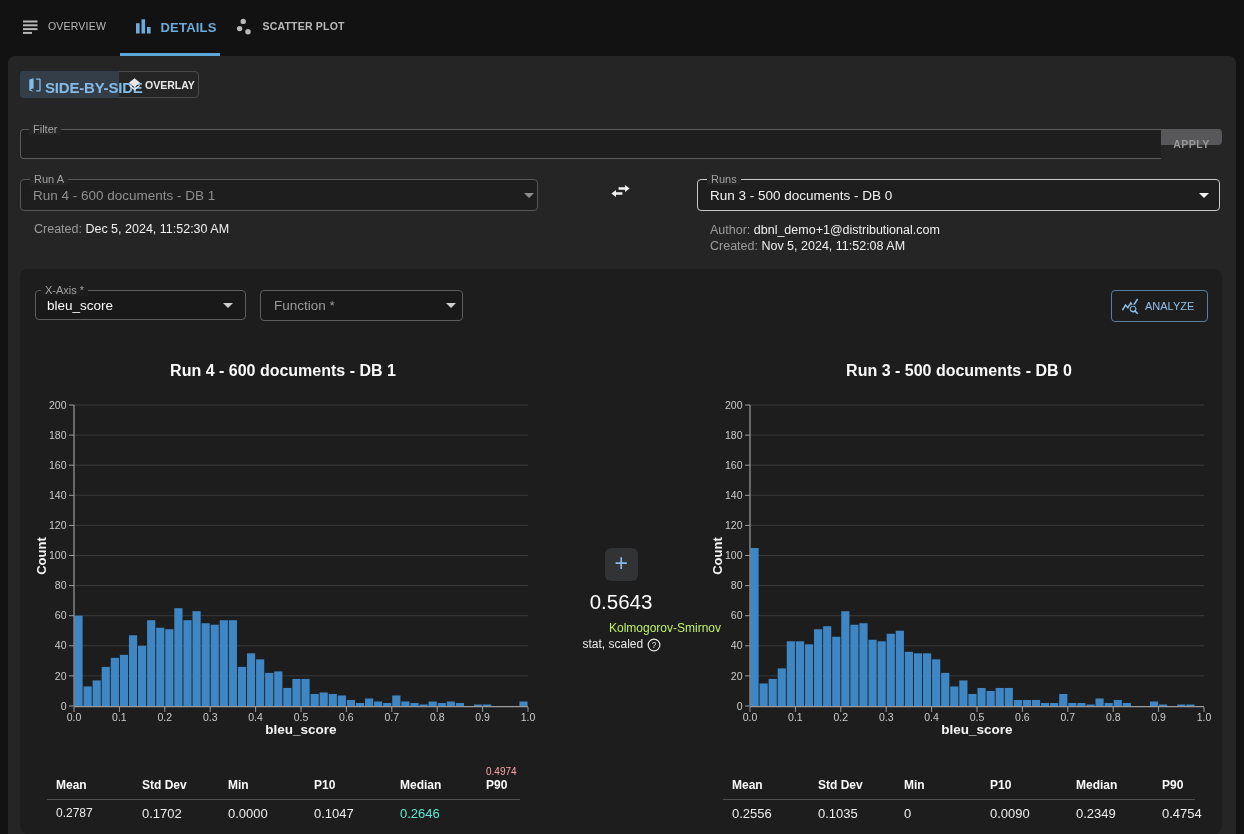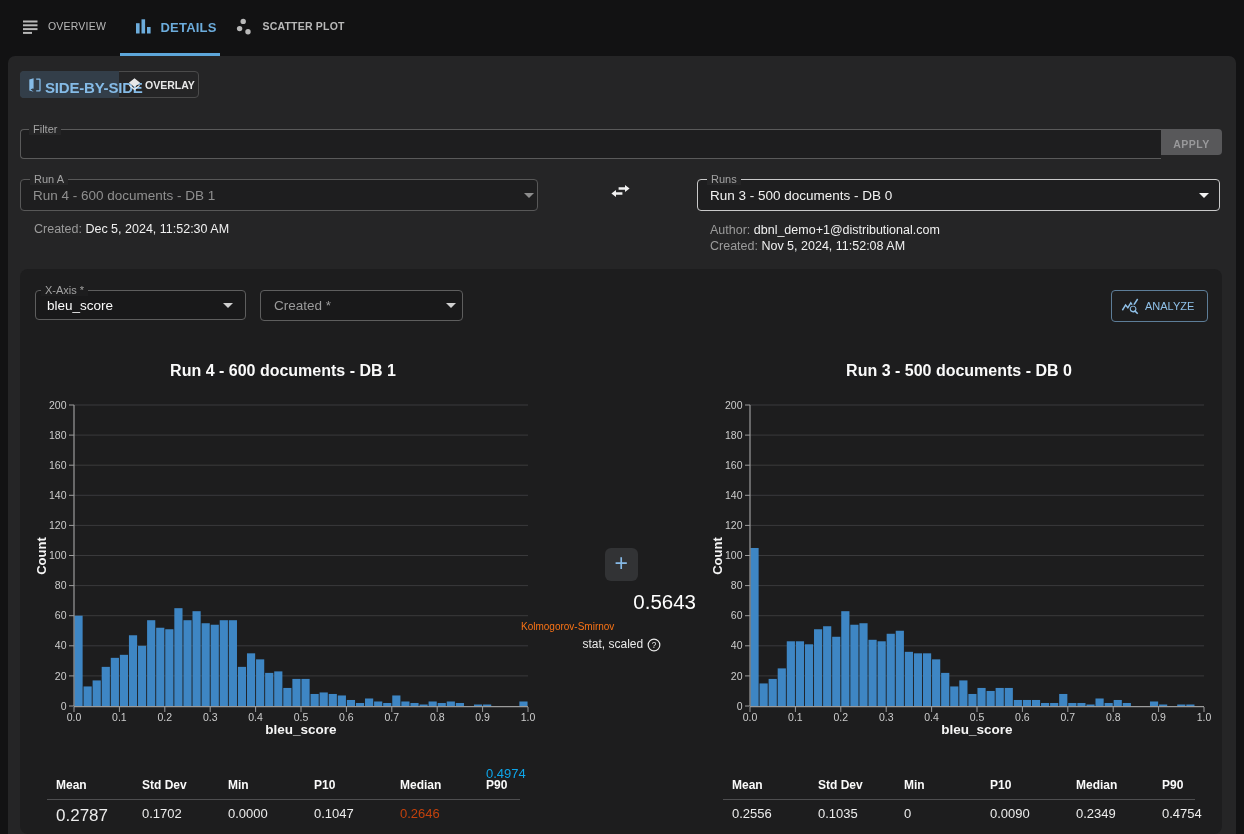--- a/index.html
+++ b/index.html
@@ -47,21 +47,21 @@
  <path d="M7.2 1.1 L10.4 1.1 Q11 1.1 11 1.7 L11 12.3 Q11 12.9 10.4 12.9 L7.2 12.9" fill="none" stroke="#85bbe7" stroke-width="1.3"></path>
 </svg>
 <div class="abs" style="left:45px;top:79px;font-size:15px;font-weight:bold;letter-spacing:-0.2px;color:#85bbe7">SIDE-BY-SIDE</div>
 <svg class="abs" style="left:127px;top:77px" width="15" height="15" viewBox="0 0 24 24">
  <path fill="#e8e8e8" d="M11.99 18.54l-7.37-5.73L3 14.07l9 7 9-7-1.63-1.27-7.38 5.74zM12 16l7.36-5.73L21 9l-9-7-9 7 1.63 1.27L12 16z"></path>
 </svg>
 <div class="abs" style="left:145px;top:79px;font-size:10.5px;font-weight:bold;letter-spacing:0px;color:#e8e8e8">OVERLAY</div>
 
 <div class="abs" style="left:20px;top:129px;width:1141px;height:30px;border:1px solid #5a5a5a;border-right:none;border-radius:4px 0 0 4px;background:#1e1e1f"></div>
 <div class="lbl" style="left:29px;top:123.5px">Filter</div>
-<div class="abs" style="left:1161px;top:129px;width:61px;height:26px;background:#58585a;border-radius:0 4px 4px 0;color:#99999b;font-size:10.5px;font-weight:bold;letter-spacing:0.5px;text-align:center;line-height:30px">APPLY</div>
+<div class="abs" style="left:1161px;top:129px;width:61px;height:16px;background:#58585a;border-radius:0 4px 4px 0;color:#99999b;font-size:10.5px;font-weight:bold;letter-spacing:0.5px;text-align:center;line-height:30px">APPLY</div>
 
 <div class="abs" style="left:20px;top:179px;width:518px;height:31.5px;border:1px solid #585858;border-radius:4px;background:#1e1e1f"></div>
 <div class="lbl" style="left:30px;top:173.5px">Run A</div>
 <div class="abs" style="left:33px;top:188px;font-size:13.5px;color:#8f8f8f">Run 4 - 600 documents - DB 1</div>
 <div style="position:absolute;left:524px;top:192.5px;width:0;height:0;border-left:5px solid transparent;border-right:5px solid transparent;border-top:5px solid #8d8d8d"></div>
 <div class="abs" style="left:34px;top:221.5px;font-size:12.5px;color:#9b9b9b">Created: <span style="color:#f0f0f0">Dec 5, 2024, 11:52:30 AM</span></div>
 
 <svg class="abs" style="left:611px;top:182.5px" width="19" height="16" viewBox="0 0 19 16">
  <g fill="#f2f2f2">
       <path d="M7.6 4.3 L14 4.3 L14 1.9 L18.6 5.5 L14 9.1 L14 6.7 L7.6 6.7 Z"></path>
@@ -77,21 +77,21 @@
 <div class="abs" style="left:710px;top:239px;font-size:12.5px;color:#9b9b9b">Created: <span style="color:#f0f0f0">Nov 5, 2024, 11:52:08 AM</span></div>
 
 <div class="abs" style="left:20px;top:269px;width:1202px;height:565px;background:#1d1d1e;border-radius:8px"></div>
 
 <div class="abs" style="left:34.5px;top:290px;width:211.5px;height:29.5px;border:1px solid #5e5e5e;border-radius:4px;background:#19191a"></div>
 <div class="lbl" style="left:41px;top:284.5px;background:#1d1d1e">X-Axis *</div>
 <div class="abs" style="left:47px;top:298px;font-size:13.5px;color:#fafafa">bleu_score</div>
 <div style="position:absolute;left:223px;top:302.5px;width:0;height:0;border-left:5px solid transparent;border-right:5px solid transparent;border-top:5px solid #cfcfcf"></div>
 
 <div class="abs" style="left:260px;top:289.5px;width:203px;height:31.5px;border:1px solid #5e5e5e;border-radius:4px;background:#19191a"></div>
-<div class="abs" style="left:274px;top:298px;font-size:13.5px;color:#9b9b9b">Created *</div>
+<div class="abs" style="left:274px;top:298px;font-size:13.5px;color:#9b9b9b">Function *</div>
 <div style="position:absolute;left:446px;top:302.5px;width:0;height:0;border-left:5px solid transparent;border-right:5px solid transparent;border-top:5px solid #cfcfcf"></div>
 
 <div class="abs" style="left:1111px;top:290px;width:97px;height:32px;border:1px solid #5d7d98;border-radius:4px"></div>
 <svg class="abs" style="left:1121px;top:297px" width="18" height="18" viewBox="0 0 24 24">
  <path fill="#8fc0e8" d="M19.88 18.47c.44-.7.7-1.51.7-2.39 0-2.49-2.01-4.5-4.5-4.5s-4.5 2.01-4.5 4.5 2.01 4.5 4.49 4.5c.88 0 1.7-.26 2.39-.7L21.58 23 23 21.58l-3.12-3.11zm-3.8.11c-1.66 0-3-1.34-3-3s1.34-3 3-3 3 1.34 3 3-1.34 3-3 3zm-.36-8.5c-.74.02-1.45.18-2.1.45l-.55-.83-3.8 6.18-3.01-3.52-3.63 5.81L1 17l5-8 3 3.5L13 6l2.72 4.08zm2.59.5c-.64-.28-1.33-.45-2.05-.49L21.38 2 23 3.18l-4.69 7.4z"></path>
 </svg>
 <div class="abs" style="left:1145px;top:299.5px;font-size:11px;font-weight:normal;letter-spacing:0px;color:#8fc0e8">ANALYZE</div>
 
 <div class="abs" style="left:36px;top:362px;width:494px;text-align:center;font-size:16px;font-weight:bold;color:#fafafa">Run 4 - 600 documents - DB 1</div>
 <div class="abs" style="left:712px;top:362px;width:494px;text-align:center;font-size:16px;font-weight:bold;color:#fafafa">Run 3 - 500 documents - DB 0</div>
@@ -303,41 +303,41 @@
 <text x="401.2" y="324.5" text-anchor="middle" font-size="10.5" fill="#cdcdcd">0.8</text>
 <line x1="446.6" y1="311.0" x2="446.6" y2="316.0" stroke="#9b9b9b" stroke-width="1"></line>
 <text x="446.6" y="324.5" text-anchor="middle" font-size="10.5" fill="#cdcdcd">0.9</text>
 <line x1="492.0" y1="311.0" x2="492.0" y2="316.0" stroke="#9b9b9b" stroke-width="1"></line>
 <text x="492.0" y="324.5" text-anchor="middle" font-size="10.5" fill="#cdcdcd">1.0</text>
 <text x="6" y="164" text-anchor="middle" font-size="13" font-weight="bold" fill="#f5f5f5" transform="rotate(-90 6 160)">Count</text>
 <text x="265" y="338" text-anchor="middle" font-size="13.5" font-weight="bold" fill="#f5f5f5">bleu_score</text>
 </svg>
 
 <div class="abs" style="left:604.5px;top:547.5px;width:33.5px;height:33.5px;background:#323335;border-radius:6px;color:#86b9e6;font-size:23px;text-align:center;line-height:31px;font-weight:400">+</div>
-<div class="abs" style="left:546px;top:590px;width:150px;text-align:right;font-size:20.5px;color:#ffffff">0.5643</div>
-<div class="abs" style="left:521px;top:620.5px;width:200px;text-align:left;font-size:10px;color:#f97316">Kolmogorov-Smirnov</div>
+<div class="abs" style="left:546px;top:590px;width:150px;text-align:center;font-size:20.5px;color:#ffffff">0.5643</div>
+<div class="abs" style="left:521px;top:620.5px;width:200px;text-align:right;font-size:12px;color:#bef264">Kolmogorov-Smirnov</div>
 <div class="abs" style="left:582.5px;top:637px;font-size:12px;color:#eaeaea">stat, scaled</div>
 <svg class="abs" style="left:646.5px;top:637.5px" width="14" height="14" viewBox="0 0 24 24">
  <path fill="none" stroke="#eaeaea" stroke-width="2" d="M12 2a10 10 0 1 1 0 20 10 10 0 0 1 0-20z"></path>
  <text x="12" y="17" text-anchor="middle" font-size="14" fill="#eaeaea" font-family="Liberation Sans,sans-serif">?</text>
 </svg>
 
 <div style="position:absolute;left:47px;top:799px;width:473px;height:1px;background:#4e4e50"></div>
 <div style="position:absolute;left:56px;top:778px;font-size:12px;font-weight:bold;color:#fafafa">Mean</div>
-<div style="position:absolute;left:56px;top:806px;font-size:17px;color:#ececec">0.2787</div>
+<div style="position:absolute;left:56px;top:806px;font-size:12px;color:#ececec">0.2787</div>
 <div style="position:absolute;left:142px;top:778px;font-size:12px;font-weight:bold;color:#fafafa">Std Dev</div>
 <div style="position:absolute;left:142px;top:806px;font-size:13px;color:#ececec">0.1702</div>
 <div style="position:absolute;left:228px;top:778px;font-size:12px;font-weight:bold;color:#fafafa">Min</div>
 <div style="position:absolute;left:228px;top:806px;font-size:13px;color:#ececec">0.0000</div>
 <div style="position:absolute;left:314px;top:778px;font-size:12px;font-weight:bold;color:#fafafa">P10</div>
 <div style="position:absolute;left:314px;top:806px;font-size:13px;color:#ececec">0.1047</div>
 <div style="position:absolute;left:400px;top:778px;font-size:12px;font-weight:bold;color:#fafafa">Median</div>
-<div style="position:absolute;left:400px;top:806px;font-size:13px;color:#c2410c">0.2646</div>
+<div style="position:absolute;left:400px;top:806px;font-size:13px;color:#5eead4">0.2646</div>
 <div style="position:absolute;left:486px;top:778px;font-size:12px;font-weight:bold;color:#fafafa">P90</div>
-<div style="position:absolute;left:486px;top:766px;font-size:13px;color:#0ea5e9">0.4974</div>
+<div style="position:absolute;left:486px;top:766px;font-size:10px;color:#fca5a5">0.4974</div>
 <div style="position:absolute;left:723px;top:799px;width:472px;height:1px;background:#4e4e50"></div>
 <div style="position:absolute;left:732px;top:778px;font-size:12px;font-weight:bold;color:#fafafa">Mean</div>
 <div style="position:absolute;left:732px;top:806px;font-size:13px;color:#ececec">0.2556</div>
 <div style="position:absolute;left:818px;top:778px;font-size:12px;font-weight:bold;color:#fafafa">Std Dev</div>
 <div style="position:absolute;left:818px;top:806px;font-size:13px;color:#ececec">0.1035</div>
 <div style="position:absolute;left:904px;top:778px;font-size:12px;font-weight:bold;color:#fafafa">Min</div>
 <div style="position:absolute;left:904px;top:806px;font-size:13px;color:#ececec">0</div>
 <div style="position:absolute;left:990px;top:778px;font-size:12px;font-weight:bold;color:#fafafa">P10</div>
 <div style="position:absolute;left:990px;top:806px;font-size:13px;color:#ececec">0.0090</div>
 <div style="position:absolute;left:1076px;top:778px;font-size:12px;font-weight:bold;color:#fafafa">Median</div>

